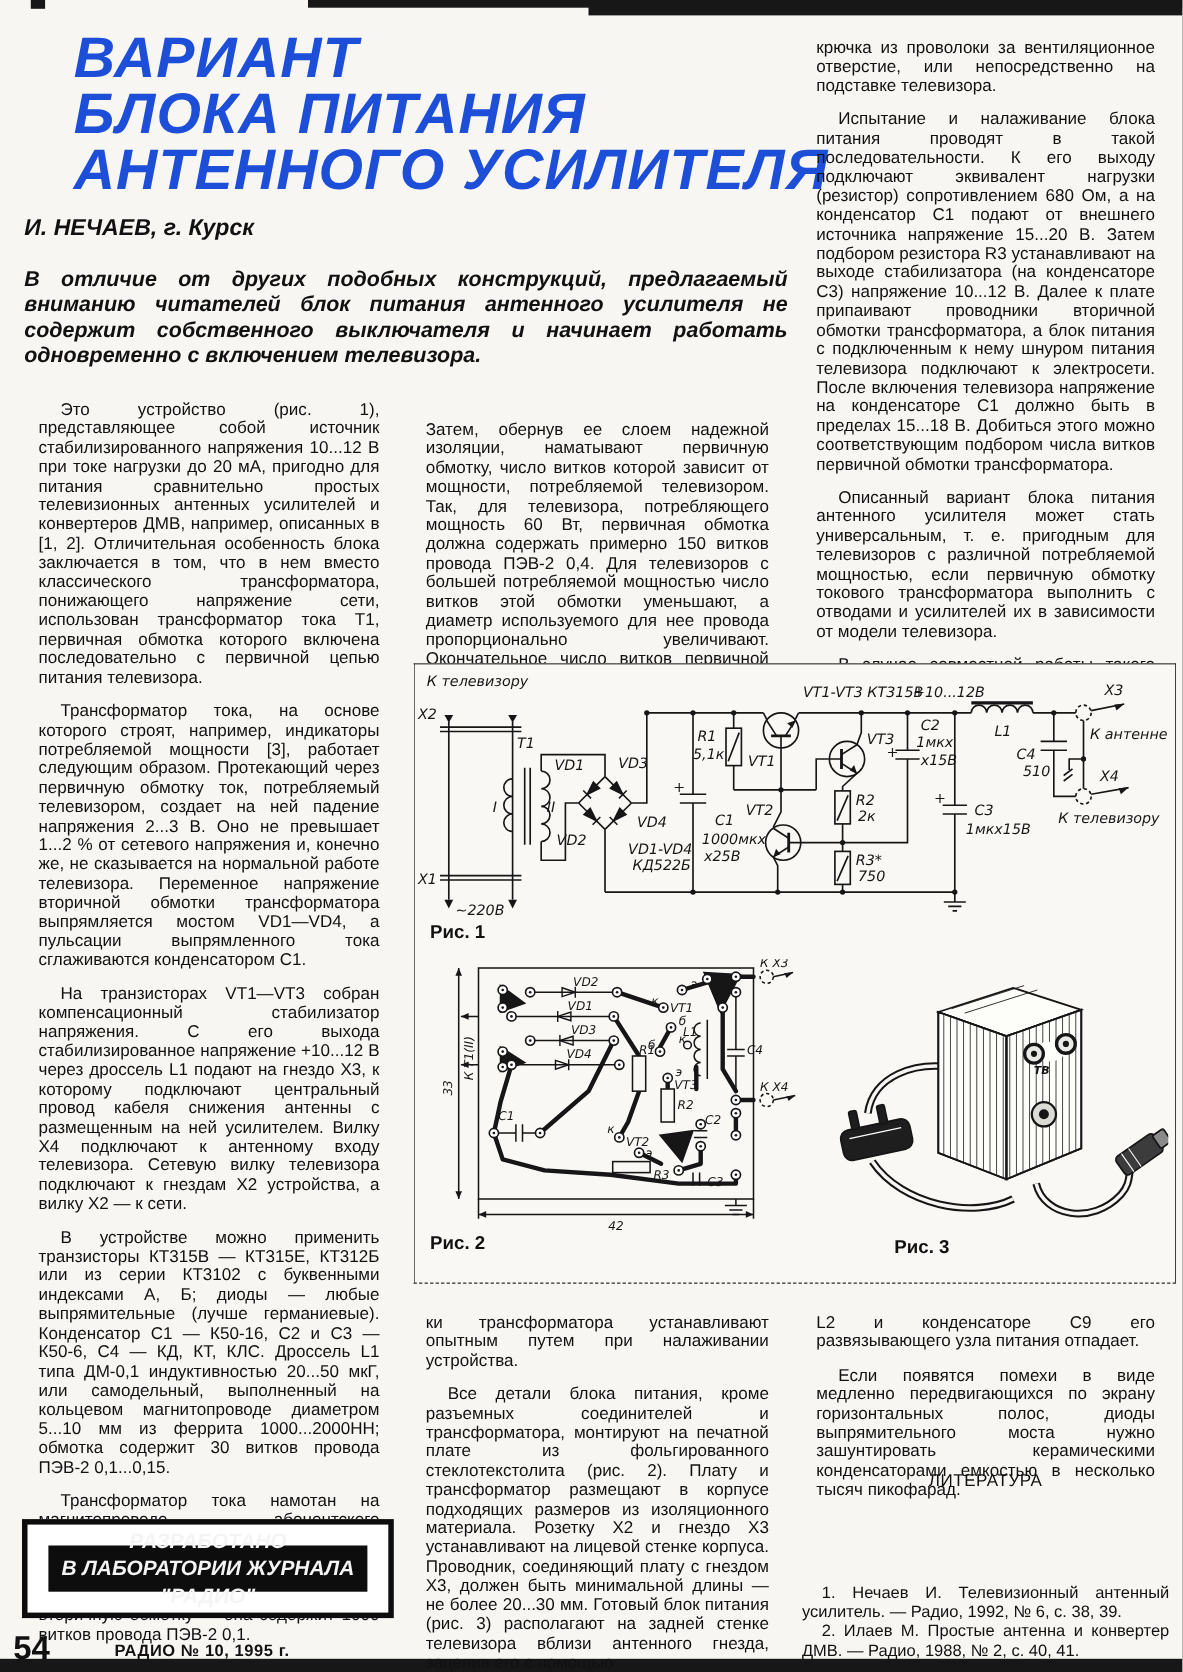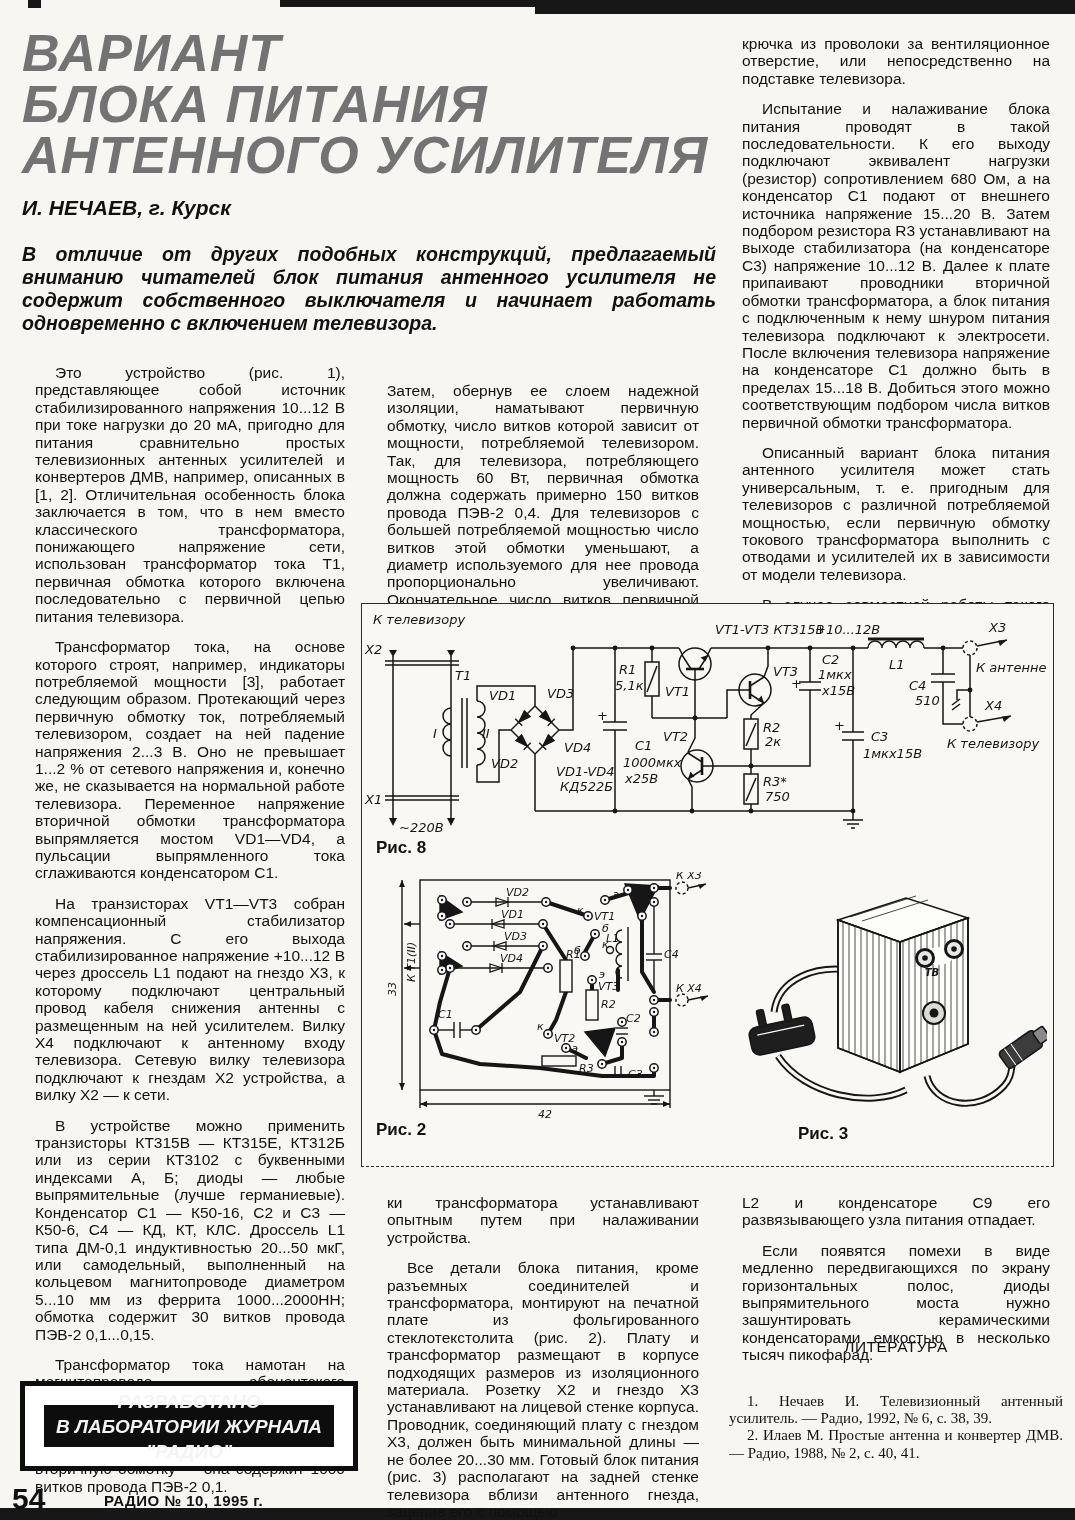--- a/index.html
+++ b/index.html
@@ -1,20 +1,20 @@
 <!DOCTYPE html>
 <html><head>
 <meta charset="utf-8">
 <style>
   html,body{margin:0;padding:0;background:#888;}
   .page{position:relative;width:1075px;height:1520px;background:#f7f6f2;overflow:hidden;
         font-family:"Liberation Sans",sans-serif;color:#111;}
   .abs{position:absolute;}
   .bar{background:#171717;}
-  .title{font-size:52px;line-height:51px;font-weight:bold;font-style:italic;letter-spacing:1px;color:#737373;}
+  .title{font-size:52px;line-height:51px;font-weight:bold;font-style:italic;letter-spacing:1px;color:#1d4ed8;margin-left:45px;}
   .author{font-size:21px;font-weight:bold;font-style:italic;}
   .lede{font-size:19.5px;line-height:23px;font-weight:bold;font-style:italic;text-align:justify;}
   .col{font-size:15.5px;line-height:17.4px;text-align:justify;}
   .col p{margin:13px;}
   .col p.ind{text-indent:20px;}
   .figpanel{border:1px solid #2c2c2c;border-bottom:1px dashed #2c2c2c;background:#f9f8f4;}
   .figcap{font-size:17px;font-weight:bold;}
   svg text{font-family:"DejaVu Sans",sans-serif;font-style:italic;fill:#161616;}
   .devbox{background:#fff;border:5px solid #0d0d0d;padding:19px;box-sizing:border-box;}
   .devbox-in{background:#0d0d0d;height:100%;display:flex;flex-direction:column;justify-content:center;
@@ -55,21 +55,21 @@
     <p>Затем, обернув ее слоем надежной изоляции, наматывают первичную обмотку, число витков которой зависит от мощности, потребляемой телевизором. Так, для телевизора, потребляющего мощность 60 Вт, первичная обмотка должна содержать примерно 150 витков провода ПЭВ-2 0,4. Для телевизоров с большей потребляемой мощностью число витков этой обмотки уменьшают, а диаметр используемого для нее провода пропорционально увеличивают. Окончательное число витков первичной обмот-</p>
   </div>
 
   <div class="abs col" style="left:729px;top:22px;width:334px;">
     <p>крючка из проволоки за вентиляционное отверстие, или непосредственно на подставке телевизора.</p>
     <p class="ind">Испытание и налаживание блока питания проводят в такой последовательности. К его выходу подключают эквивалент нагрузки (резистор) сопротивлением 680 Ом, а на конденсатор С1 подают от внешнего источника напряжение 15...20 В. Затем подбором резистора R3 устанавливают на выходе стабилизатора (на конденсаторе С3) напряжение 10...12 В. Далее к плате припаивают проводники вторичной обмотки трансформатора, а блок питания с подключенным к нему шнуром питания телевизора подключают к электросети. После включения телевизора напряжение на конденсаторе С1 должно быть в пределах 15...18 В. Добиться этого можно соответствующим подбором числа витков первичной обмотки трансформатора.</p>
     <p class="ind">Описанный вариант блока питания антенного усилителя может стать универсальным, т. е. пригодным для телевизоров с различной потребляемой мощностью, если первичную обмотку токового трансформатора выполнить с отводами и усилителей их в зависимости от модели телевизора.</p>
     <p class="ind">В случае совместной работы такого блока питания с антенным усилителем, описанным в [1], надобность в дросселе</p>
   </div>
 
-  <div class="abs figpanel" style="left:361px;top:603px;width:691px;height:562px;">
+  <div class="abs figpanel" style="left:376px;top:603px;width:691px;height:562px;">
 
     <svg class="abs" style="left:1px;top:2px;" width="688" height="250" viewBox="0 0 688 250">
       <defs>
         <g id="tnpn" stroke="#161616" stroke-width="1.5" fill="none">
           <circle r="16"></circle>
           <line x1="-5" y1="-9" x2="-5" y2="9" stroke-width="2.6"></line>
           <line x1="-5" y1="-4" x2="9" y2="-13"></line>
           <line x1="-5" y1="4" x2="9" y2="13"></line>
           <polygon points="9,13 2.5,10.5 6.5,5.5" fill="#161616" stroke="none"></polygon>
           <line x1="-5" y1="0" x2="-17" y2="0"></line>
@@ -235,21 +235,21 @@
         <text x="500" y="152">1мкх15В</text>
         <text x="526" y="63">L1</text>
         <text x="546" y="84">С4</text>
         <text x="552" y="99">510</text>
         <text x="626" y="26">Х3</text>
         <text x="613" y="66">К антенне</text>
         <text x="622" y="104">Х4</text>
         <text x="584" y="142">К телевизору</text>
       </g>
     </svg>
-    <div class="abs figcap" style="left:14px;top:234px;">Рис. 8</div>
+    <div class="abs figcap" style="left:14px;top:234px;">Рис. 1</div>
 
     <svg class="abs" style="left:8px;top:268px;" width="344" height="262" viewBox="0 0 344 262">
       <g stroke="#161616" stroke-width="1.4" fill="none">
         <rect x="50" y="8" width="250" height="210"></rect>
 
         <line x1="32" y1="8" x2="32" y2="218"></line>
         <polygon points="29,15 35,15 32,8" fill="#161616" stroke="none"></polygon>
         <polygon points="29,211 35,211 32,218" fill="#161616" stroke="none"></polygon>
         <line x1="50" y1="232" x2="300" y2="232"></line>
         <line x1="50" y1="218" x2="50" y2="236"></line>
@@ -460,21 +460,21 @@
     <p>ки трансформатора устанавливают опытным путем при налаживании устройства.</p>
     <p class="ind">Все детали блока питания, кроме разъемных соединителей и трансформатора, монтируют на печатной плате из фольгированного стеклотекстолита (рис. 2). Плату и трансформатор размещают в корпусе подходящих размеров из изоляционного материала. Розетку Х2 и гнездо Х3 устанавливают на лицевой стенке корпуса. Проводник, соединяющий плату с гнездом Х3, должен быть минимальной длины — не более 20...30 мм. Готовый блок питания (рис. 3) располагают на задней стенке телевизора вблизи антенного гнезда, зацепив его с помощью</p>
   </div>
 
   <div class="abs col" style="left:729px;top:1181px;width:334px;">
     <p>L2 и конденсаторе С9 его развязывающего узла питания отпадает.</p>
     <p class="ind">Если появятся помехи в виде медленно передвигающихся по экрану горизонтальных полос, диоды выпрямительного моста нужно зашунтировать керамическими конденсаторами емкостью в несколько тысяч пикофарад.</p>
   </div>
 
   <div class="abs lit-head" style="left:729px;top:1338px;width:334px;">ЛИТЕРАТУРА</div>
-  <div class="abs lit" style="left:729px;top:1393px;width:334px;font-family:Liberation Serif, serif;">
+  <div class="abs lit" style="left:729px;top:1440px;width:334px;">
     <p>1. Нечаев И. Телевизионный антенный усилитель. — Радио, 1992, № 6, с. 38, 39.</p>
     <p>2. Илаев М. Простые антенна и конвертер ДМВ. — Радио, 1988, № 2, с. 40, 41.</p>
   </div>
 
   <div class="abs devbox" style="left:20px;top:1381px;width:338px;height:90px;">
     <div class="devbox-in">
       <div>РАЗРАБОТАНО</div>
       <div>В ЛАБОРАТОРИИ ЖУРНАЛА</div>
       <div>"РАДИО"</div>
     </div>

